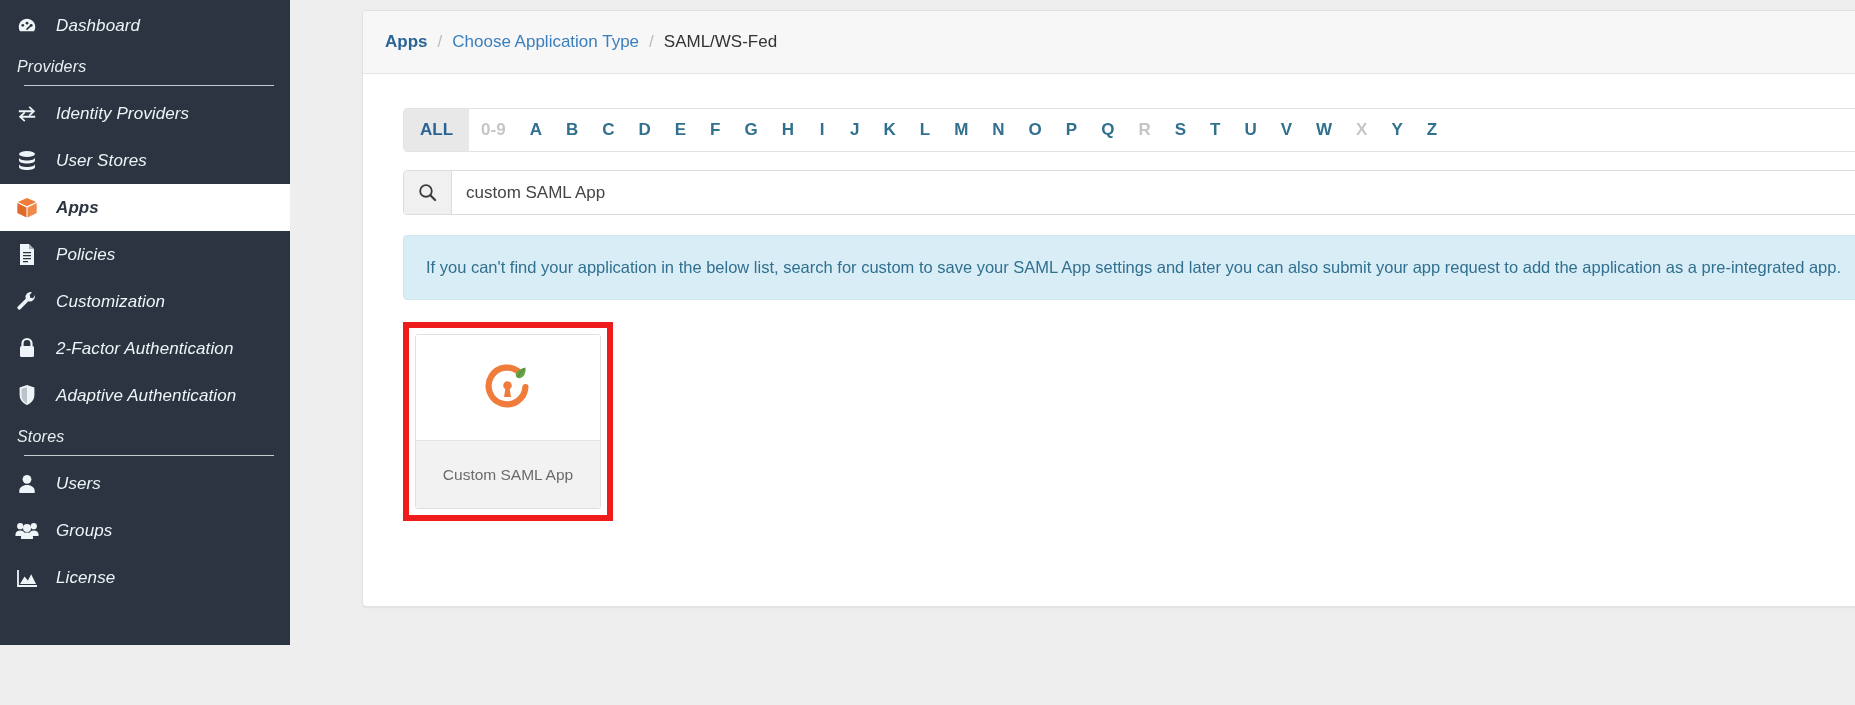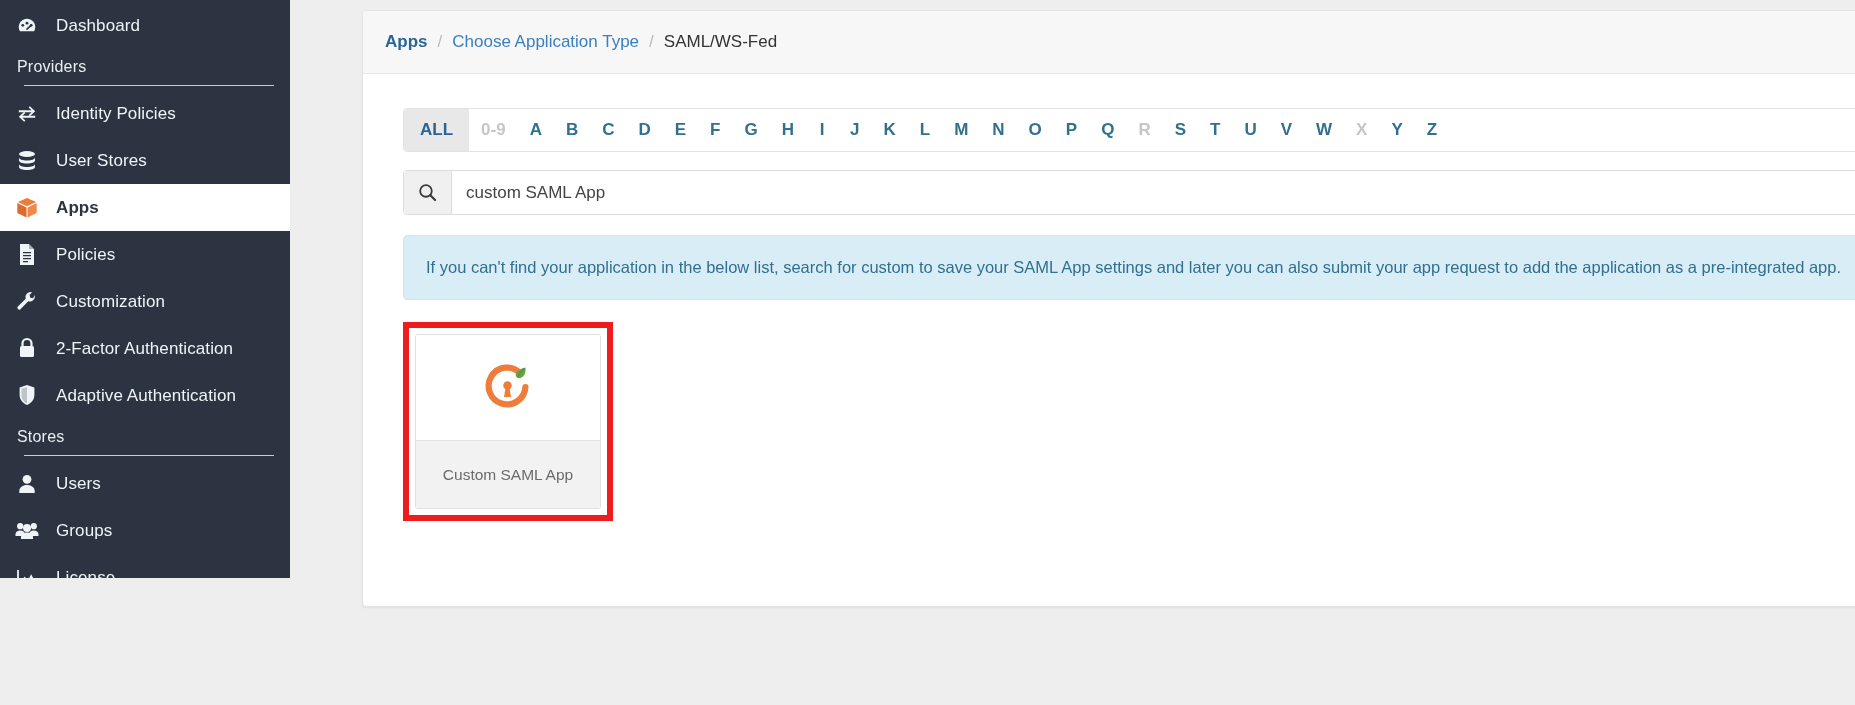--- a/index.html
+++ b/index.html
@@ -7,26 +7,27 @@
   html, body {
     width: 1855px; height: 705px;
     font-family: "Liberation Sans", sans-serif;
     background: #eeeeee;
     overflow: hidden;
   }
   .app-shell { display: flex; width: 1855px; height: 705px; }
 
   
   .sidebar {
-    width: 290px; min-width: 290px; height: 578px;
+    width: 290px; min-width: 290px; height: 645px;
     background: #2b3440;
     color: #e9eef2;
     padding-top: 2px;
     position: relative;
     overflow: hidden;
+    font-style: italic;
   }
   .nav-item {
     display: flex; align-items: center;
     height: 47px;
     padding-left: 12px;
     gap: 14px;
     cursor: pointer;
     font-size: 17px;
     color: #eef4f7;
     letter-spacing: .1px;
@@ -199,21 +200,21 @@
     <div class="nav-section">Providers</div>
     <div class="nav-divider"></div>
 
     <div class="nav-item">
       <span class="ico">
         <svg width="22" height="20" viewBox="0 0 24 22">
           <path fill="#eef4f7" d="M3 7h14l-3.2-3.2 1.3-1.3L21 8 15.1 13.5l-1.3-1.3L17 9H3z"></path>
           <path fill="#eef4f7" d="M21 15H7l3.2 3.2-1.3 1.3L3 14l5.9-5.5 1.3 1.3L7 13h14z"></path>
         </svg>
       </span>
-      <span>Identity Policies</span>
+      <span>Identity Providers</span>
     </div>
 
     <div class="nav-item">
       <span class="ico">
         <svg width="20" height="22" viewBox="0 0 20 22">
           <ellipse cx="10" cy="4" rx="8" ry="3" fill="#eef4f7"></ellipse>
           <path fill="#eef4f7" d="M2 7.5c0 1.7 3.6 3 8 3s8-1.3 8-3v3c0 1.7-3.6 3-8 3s-8-1.3-8-3z"></path>
           <path fill="#eef4f7" d="M2 14c0 1.7 3.6 3 8 3s8-1.3 8-3v3c0 1.7-3.6 3-8 3s-8-1.3-8-3z"></path>
         </svg>
       </span>

